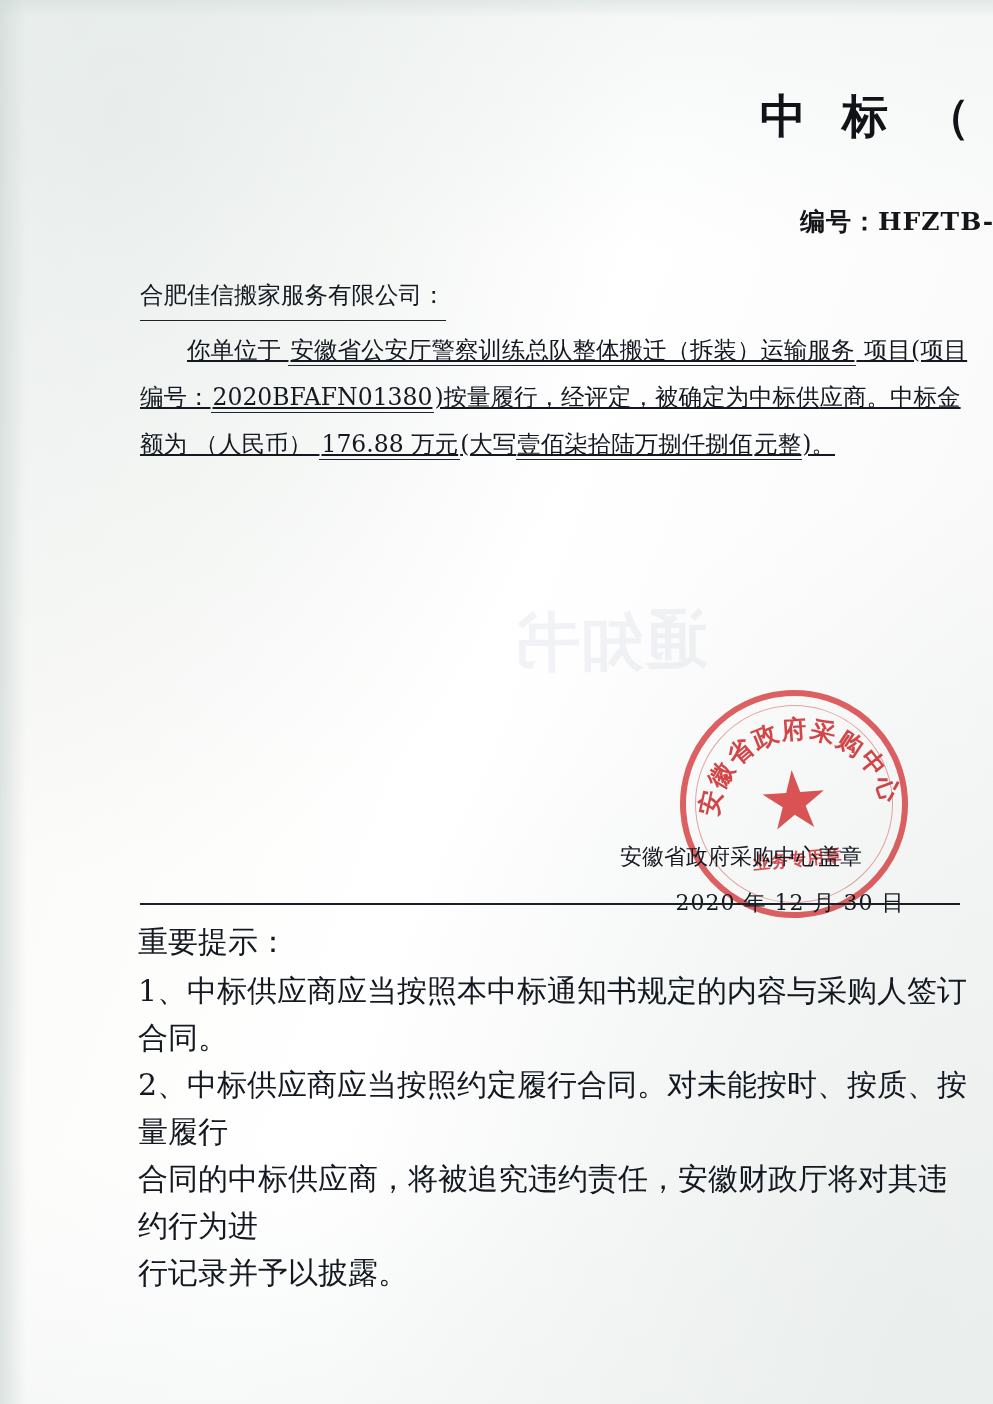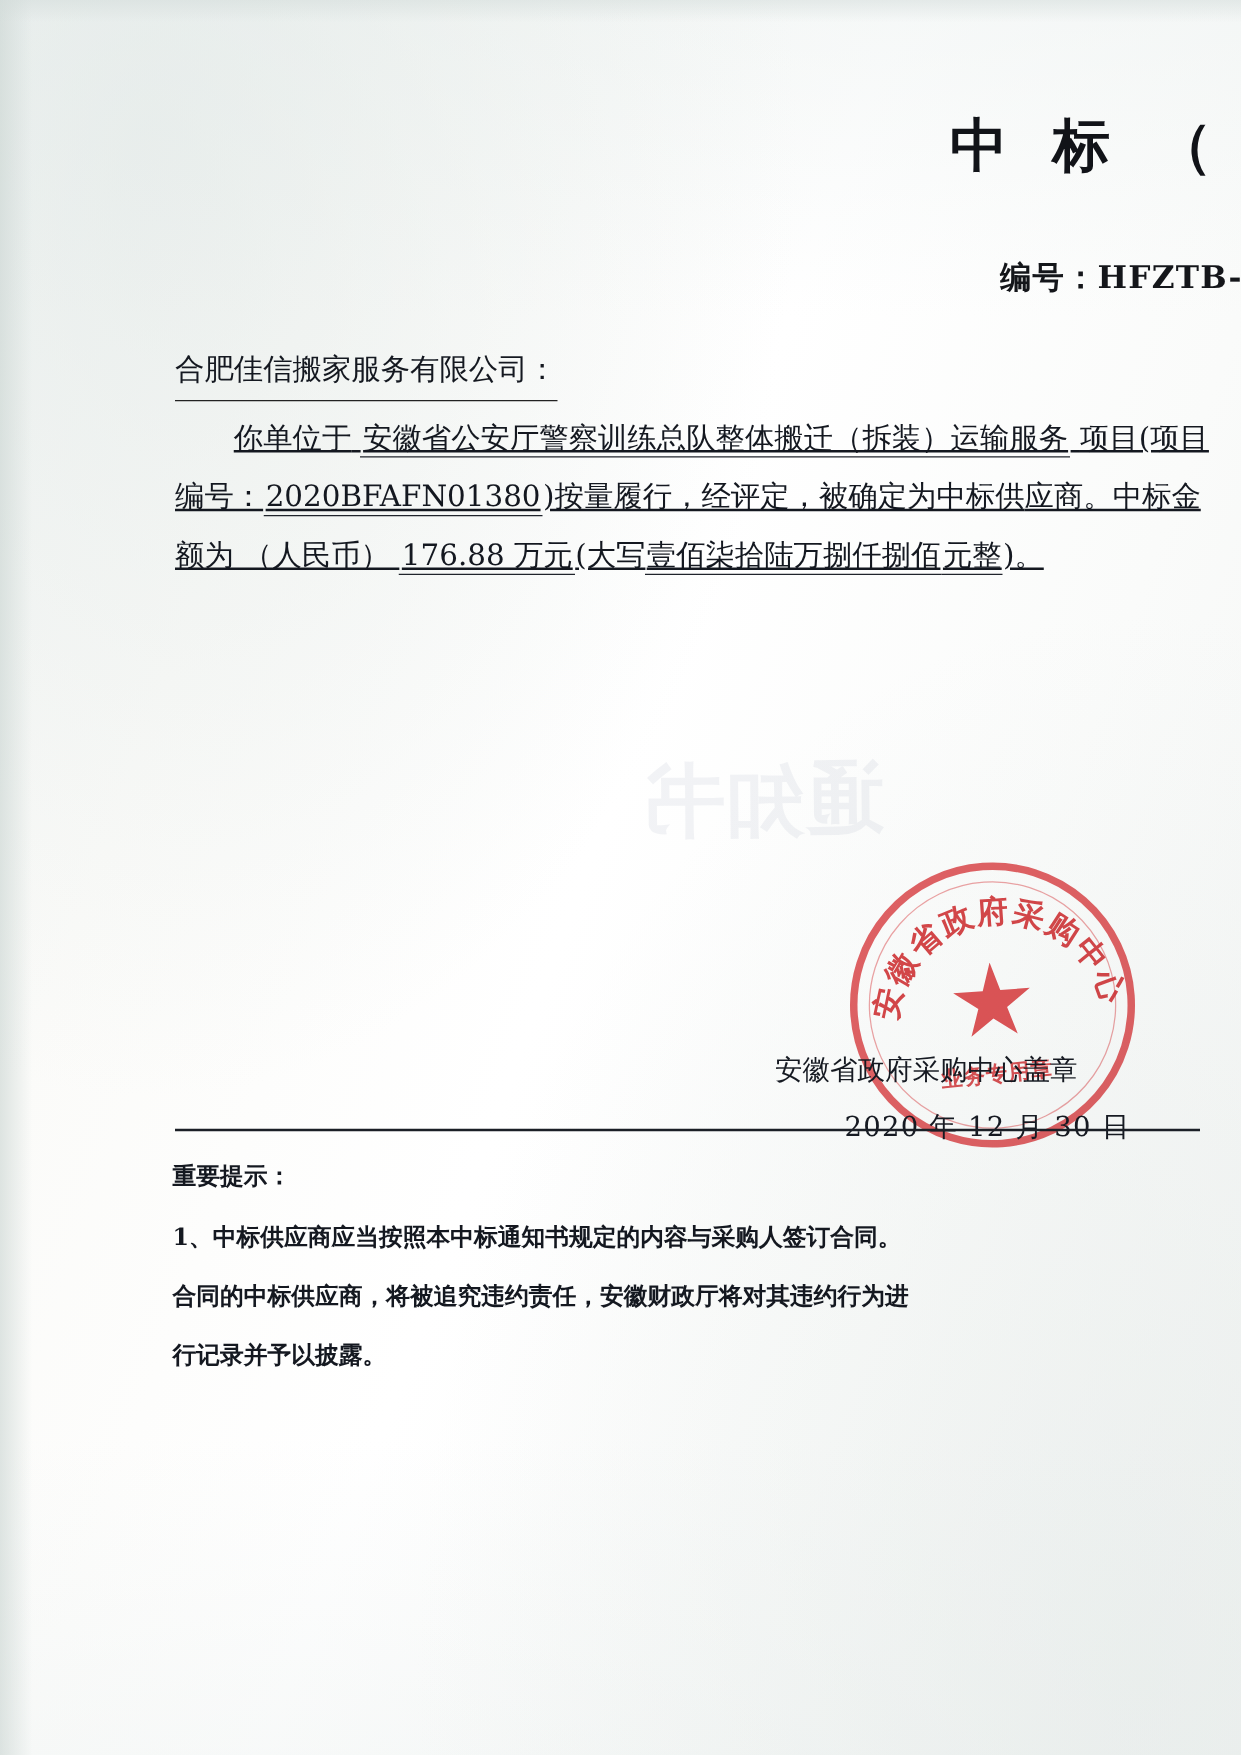--- a/index.html
+++ b/index.html
@@ -181,25 +181,24 @@
     height: 0;
     border-top: 2px solid #1b1f26;
   }
 
   
   .notes {
     position: absolute;
     left: 138px;
     top: 918px;
     width: 830px;
-    font-size: 19px;
+    font-size: 30px;
     line-height: 47px;
     color: #141820;
     font-family: "DejaVu Serif", "Liberation Serif", serif;
-    font-weight: bold;
   }
   .notes .note-title { margin: 0 0 2px 0; }
   .notes p { margin: 0; }
   .notes .hang { text-indent: 0; }
 
   
   .bleed {
     position: absolute;
     left: 190px;
     top: 600px;
@@ -263,17 +262,18 @@
   <div class="seal-wrap">
     <div class="seal-line">安徽省政府采购中心盖章</div>
     <div class="seal-date">2020 年 12 月 30 日</div>
   </div>
 
   <div class="divider"></div>
 
   <div class="notes">
     <p class="note-title">重要提示：</p>
     <p class="hang">1、中标供应商应当按照本中标通知书规定的内容与采购人签订合同。</p>
+    <p class="hang">2、中标供应商应当按照约定履行合同。对未能按时、按质、按量履行</p>
     <p class="hang">合同的中标供应商，将被追究违约责任，安徽财政厅将对其违约行为进</p>
     <p class="hang">行记录并予以披露。</p>
   </div>
 
 </div>
 
 </body></html>

